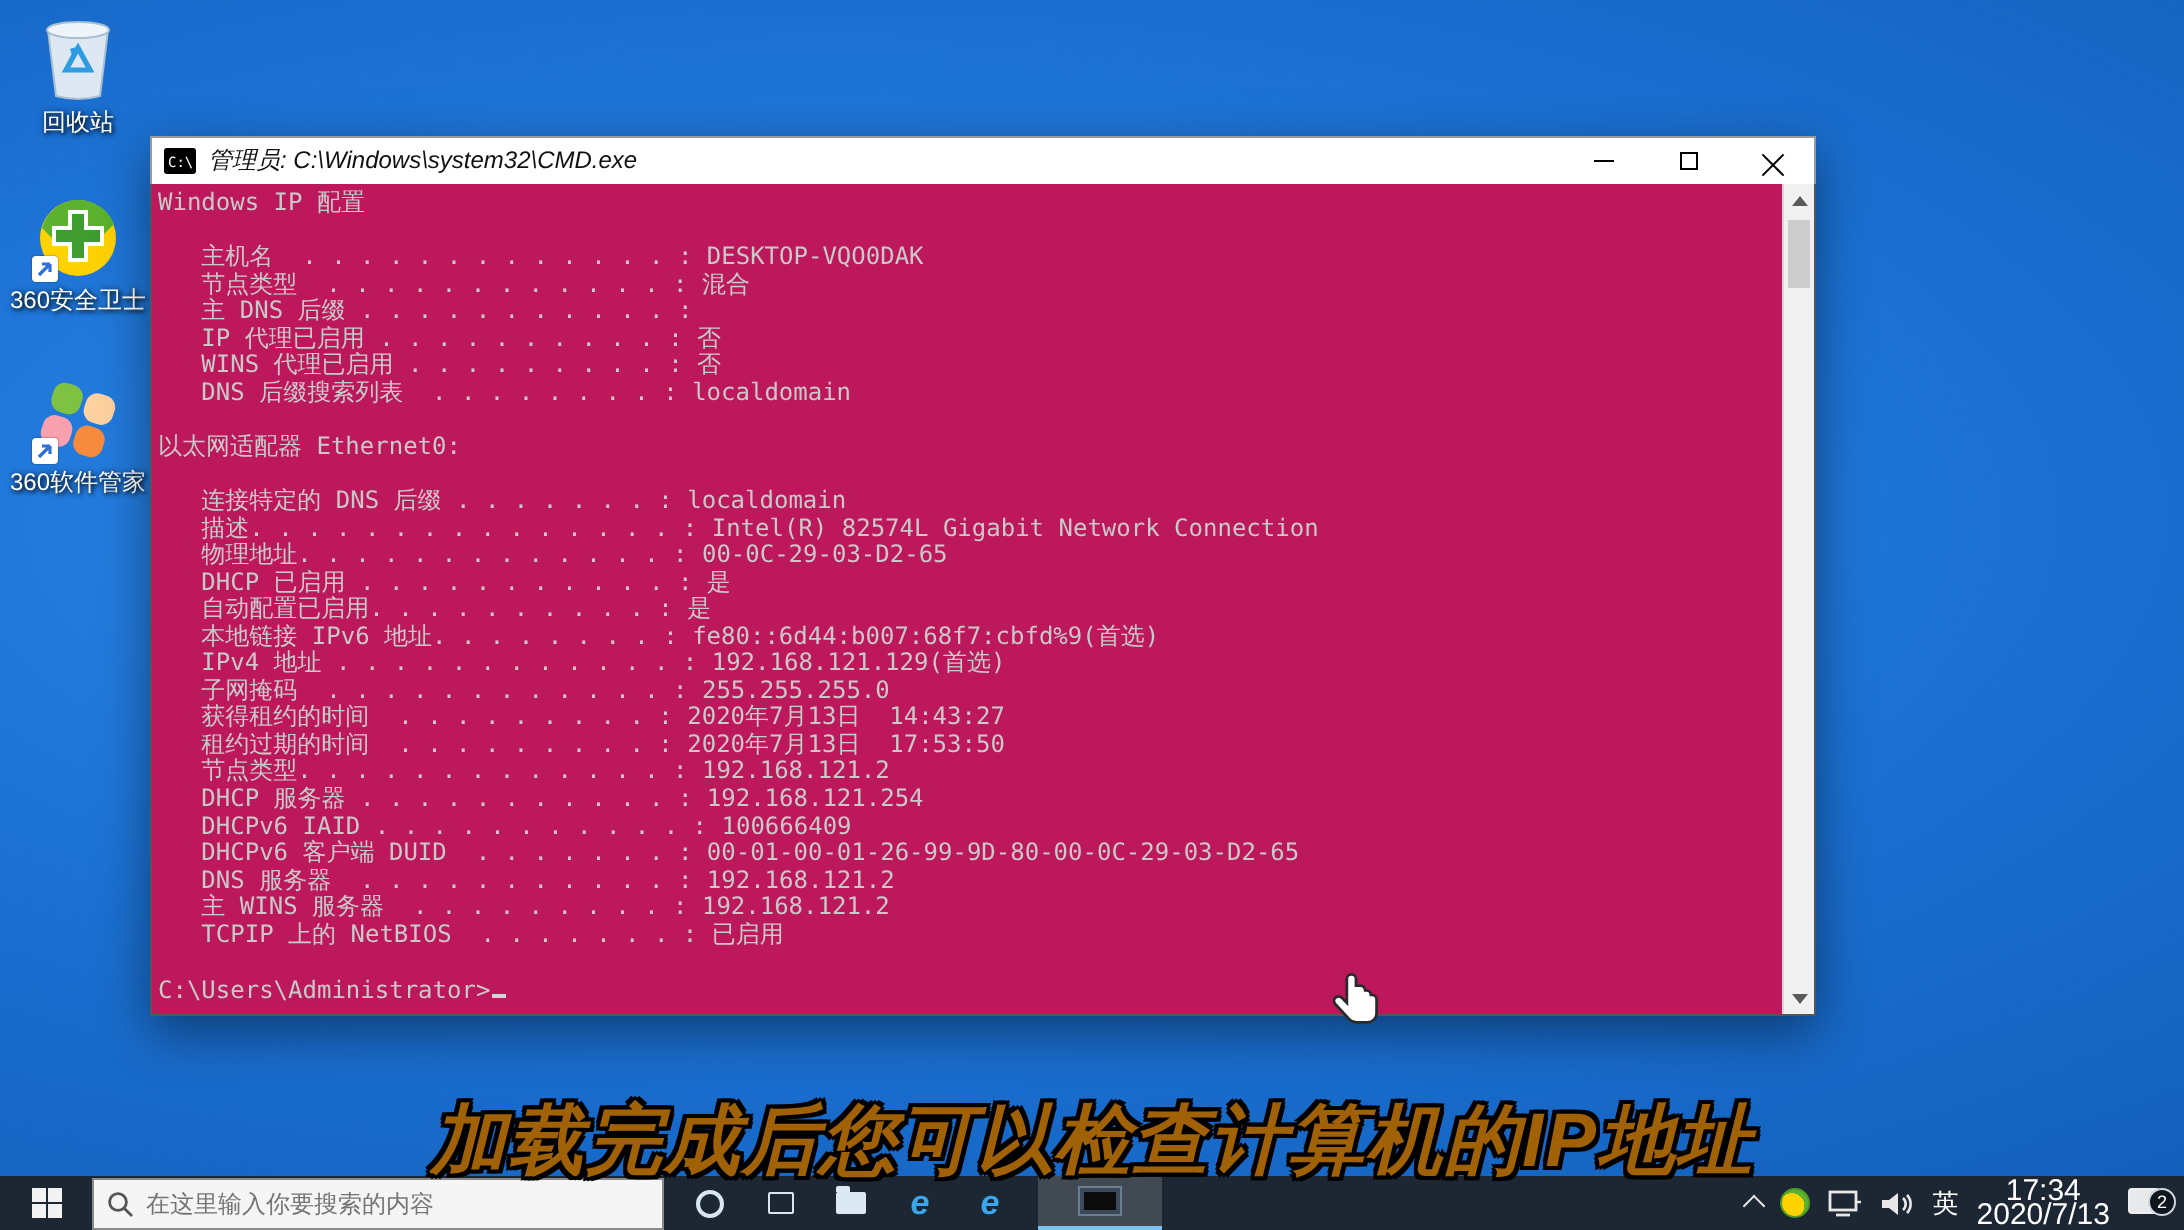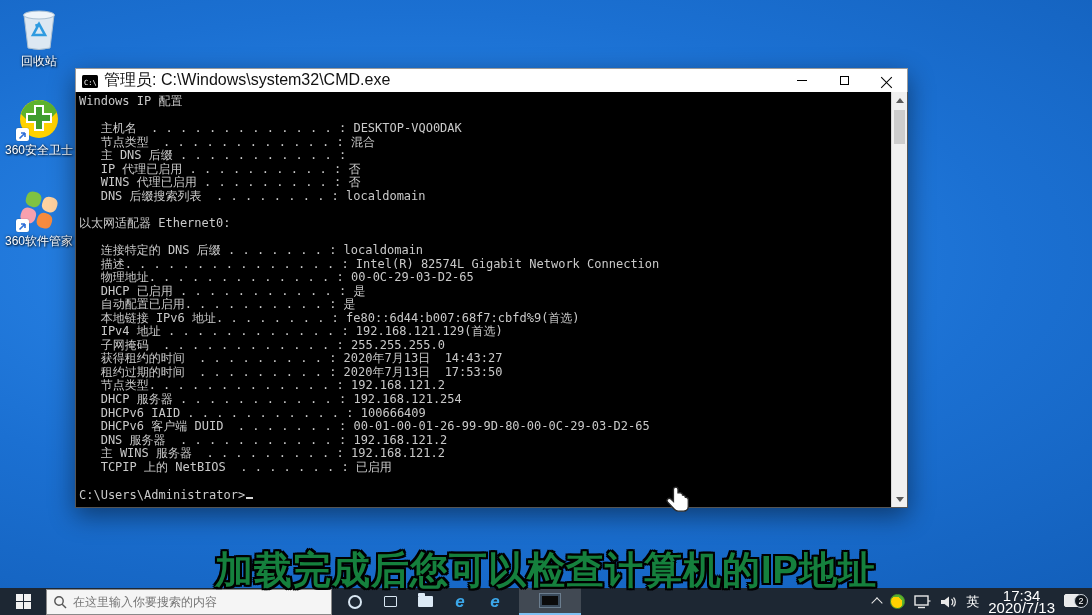--- a/index.html
+++ b/index.html
@@ -27,32 +27,32 @@
   .cmd-window {
     position:absolute; left:75px; top:68px; width:833px; height:440px; z-index:5;
     box-shadow:0 8px 24px rgba(0,0,0,.45);
     display:flex; flex-direction:column;
   }
   .titlebar {
     height:24px; background:#ffffff; display:flex; align-items:center;
     border:1px solid #9a9a9a; border-bottom:none;
   }
   .titlebar .app-icon { width:16px; height:13px; margin:0 6px 0 6px; flex:0 0 auto; }
-  .titlebar .title { font-size:16px; color:#111; flex:1 1 auto; white-space:nowrap; overflow:hidden; }
+  .titlebar .title { font-size:12px; color:#111; flex:1 1 auto; white-space:nowrap; overflow:hidden;font-style:italic; }
   .win-btn { width:42px; height:23px; display:flex; align-items:center; justify-content:center; flex:0 0 auto; }
   .glyph-min { width:10px; height:1px; background:#000; }
   .glyph-max { width:9px; height:9px; border:1px solid #000; }
   .glyph-close { position:relative; width:11px; height:11px; }
   .glyph-close::before, .glyph-close::after {
     content:""; position:absolute; left:5px; top:0; width:1px; height:15px; background:#000;
   }
   .glyph-close::before { transform:rotate(45deg); }
   .glyph-close::after  { transform:rotate(-45deg); }
 
-  .console-wrap { flex:1 1 auto; display:flex; background:#000000; border:1px solid #555; border-top:none; }
+  .console-wrap { flex:1 1 auto; display:flex; background:#be185d; border:1px solid #555; border-top:none; }
   .console {
     flex:1 1 auto; padding:3px 0 0 3px; overflow:hidden;
     font-family:"DejaVu Sans Mono","Liberation Mono",monospace;
     font-size:12px; color:#c9c9c9;
   }
   .console-line { height:13.55px; line-height:13.55px; white-space:pre; }
   .cursor { display:inline-block; width:7px; height:11px; border-bottom:2px solid #d4d4d4; margin-left:1px; }
 
   .scrollbar {
     flex:0 0 15px; background:#f0f0f0; display:flex; flex-direction:column; align-items:center;
@@ -60,25 +60,26 @@
   }
   .sb-arrow { width:15px; height:16px; display:flex; align-items:center; justify-content:center; }
   .tri-up    { width:0;height:0;border-left:4px solid transparent;border-right:4px solid transparent;border-bottom:5px solid #5a5a5a; }
   .tri-down  { width:0;height:0;border-left:4px solid transparent;border-right:4px solid transparent;border-top:5px solid #5a5a5a; }
   .sb-thumb { width:11px; height:34px; background:#cdcdcd; margin-top:2px; }
   .sb-track-rest { flex:1 1 auto; }
 
   
   .subtitle {
     position:absolute; left:0; right:0; top:545px; z-index:60;
-    text-align:center; font-size:38px; font-weight:bold; color:#15803d; letter-spacing:1px;
+    text-align:center; font-size:38px; font-weight:bold; color:#a16207; letter-spacing:1px;
     text-shadow:
       -2px -2px 0 #000, 2px -2px 0 #000, -2px 2px 0 #000, 2px 2px 0 #000,
       0 -2px 0 #000, 0 2px 0 #000, -2px 0 0 #000, 2px 0 0 #000;
     pointer-events:none;
+    font-style:italic;
   }
 
   
   .taskbar {
     position:absolute; left:0; bottom:0; width:1092px; height:27px;
     background:#1d2733; z-index:10; display:flex; align-items:center;
   }
   .start-button { width:46px; height:27px; display:flex; align-items:center; justify-content:center; }
   .win-logo { display:grid; grid-template-columns:7px 7px; grid-template-rows:7px 7px; gap:1px; }
   .win-logo span { background:#f2f2f2; }

